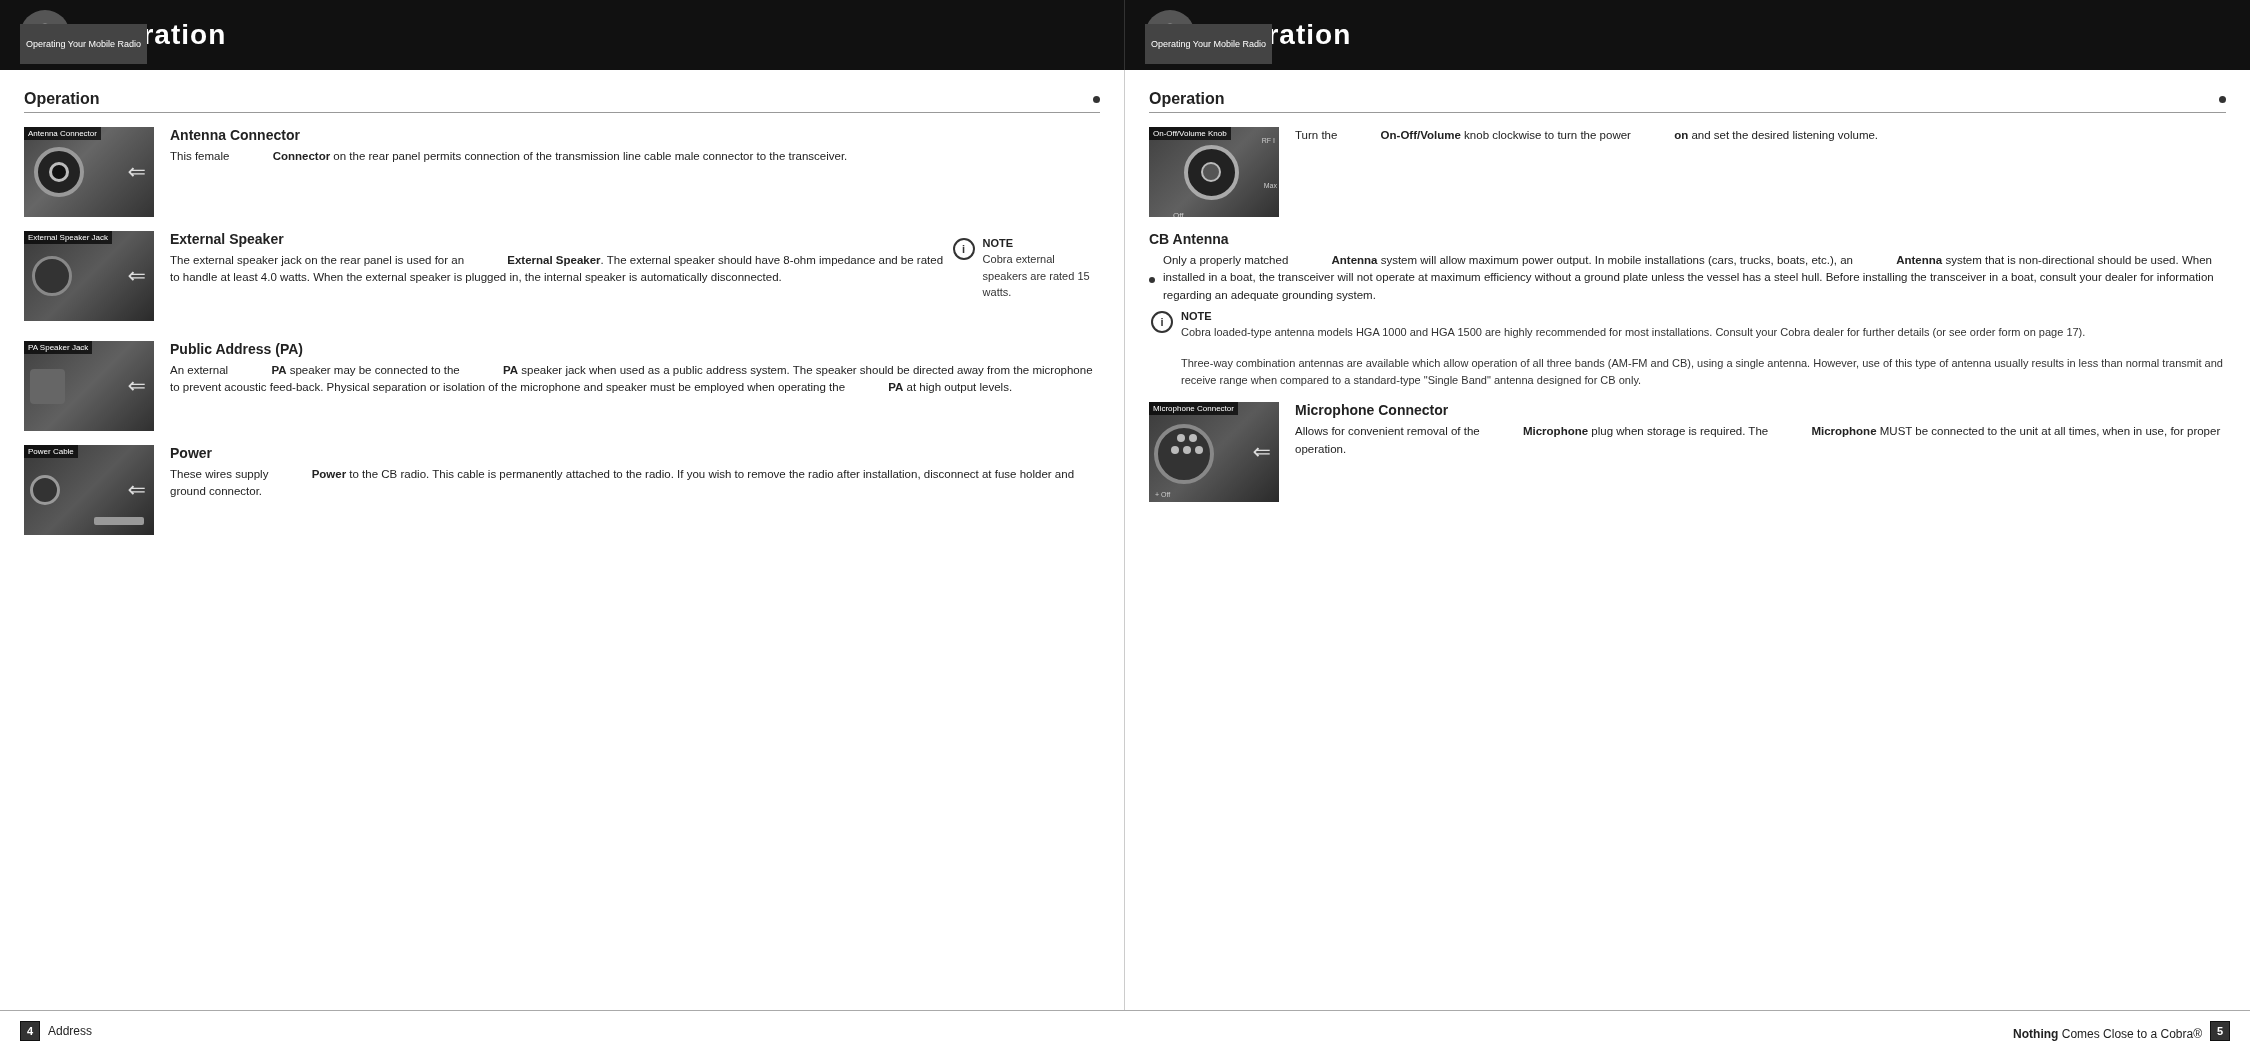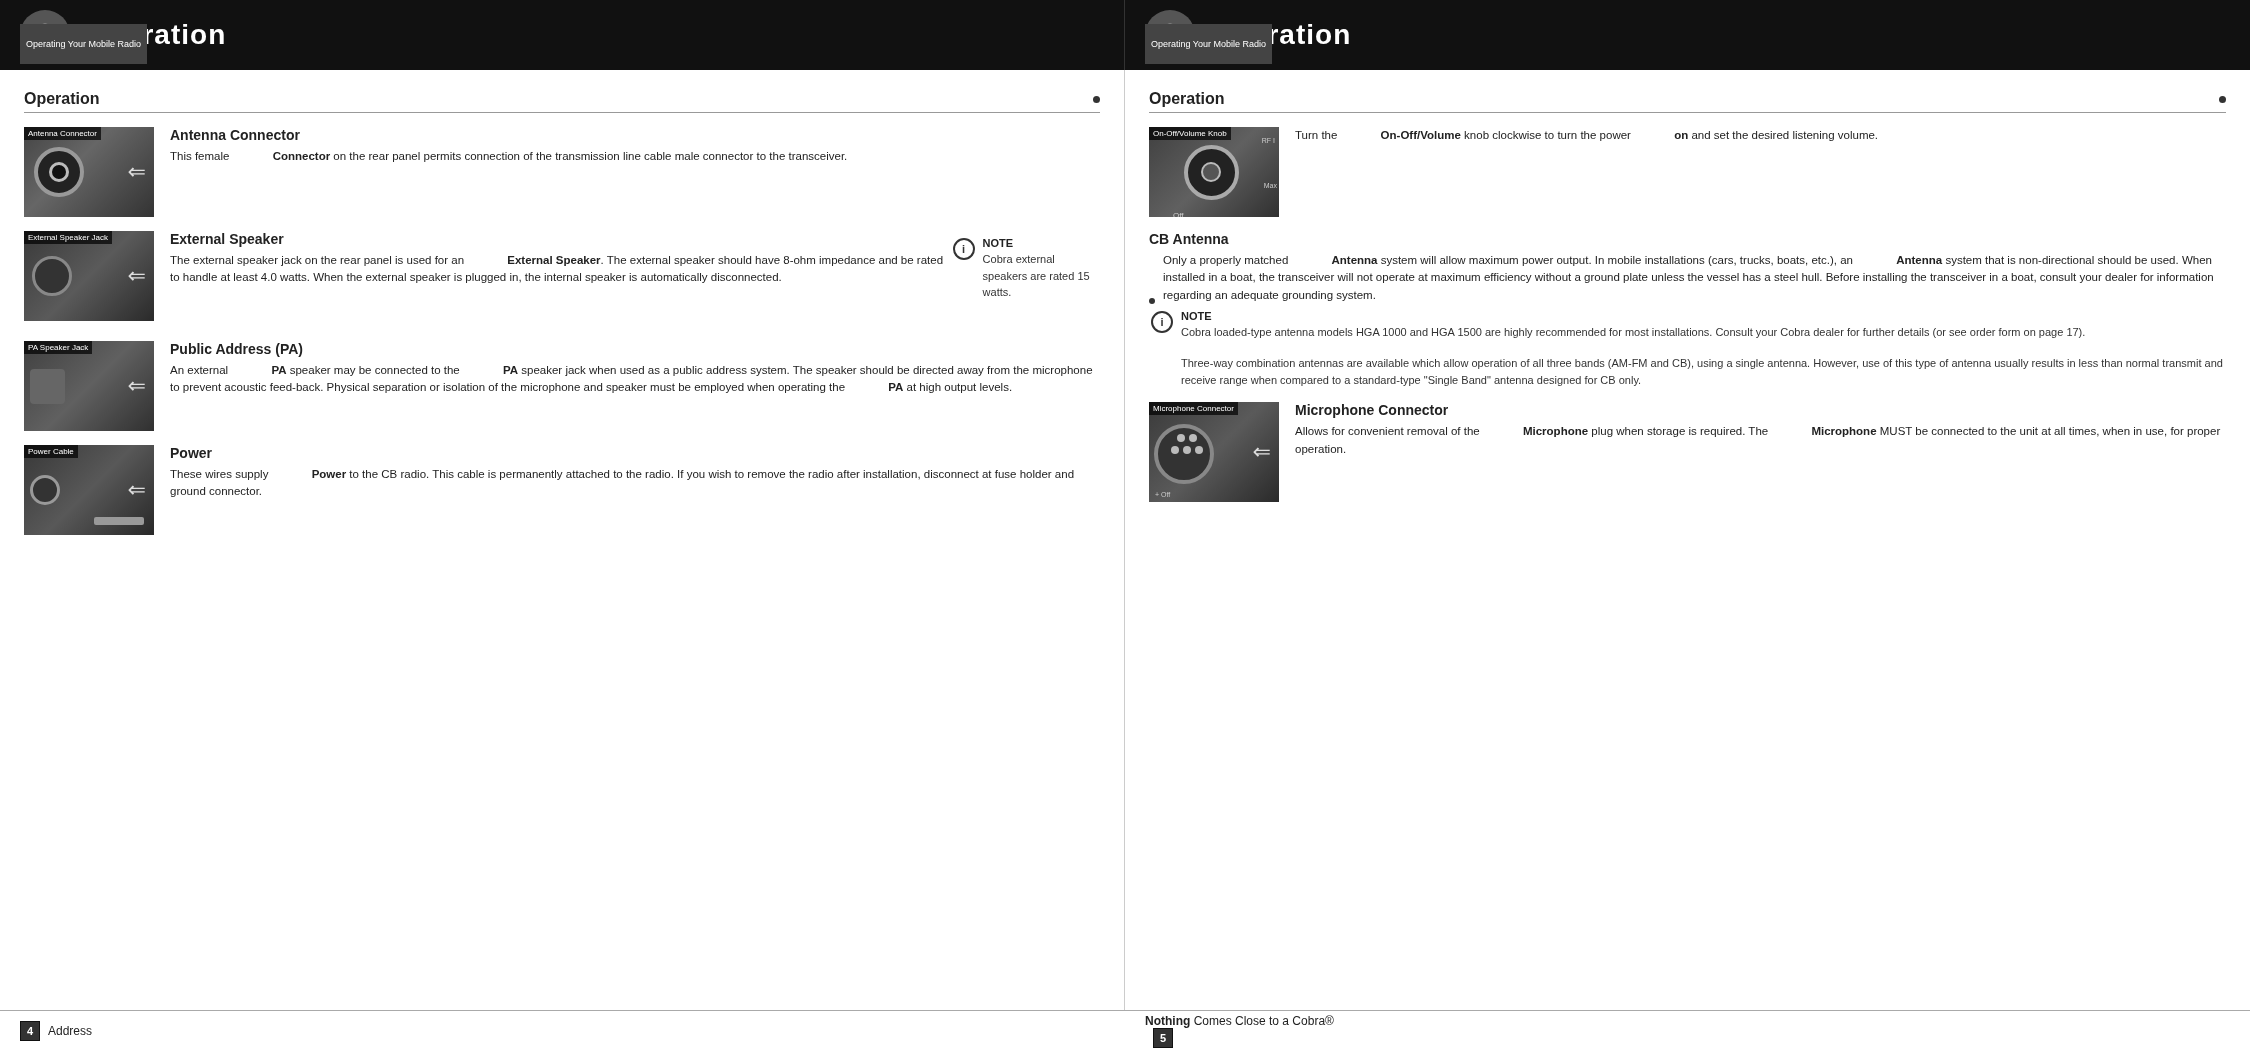--- a/index.html
+++ b/index.html
@@ -254,43 +254,42 @@
       justify-content: center;
       font-size: 11px;
       font-weight: bold;
       margin-right: 8px;
       border: 1px solid #111;
     }
     .footer-right {
       width: 50%;
       padding: 0 20px;
       display: flex;
-      align-items: flex-start;
+      align-items: flex-end;
       justify-content: flex-end;
       font-size: 12px;
-      flex-direction: column;
     }
     .footer-page-num-right {
       background: #333;
       color: #fff;
       width: 20px;
       height: 20px;
       display: flex;
       align-items: center;
       justify-content: center;
       font-size: 11px;
       font-weight: bold;
       margin-left: 8px;
       border: 1px solid #111;
     }
 
     
     .bullet-point {
       display: flex;
-      align-items: flex-end;
+      align-items: center;
       margin-bottom: 6px;
     }
     .bullet-dot {
       width: 6px;
       min-width: 6px;
       height: 6px;
       background: #333;
       border-radius: 50%;
       margin-top: 4px;
       margin-right: 8px;

